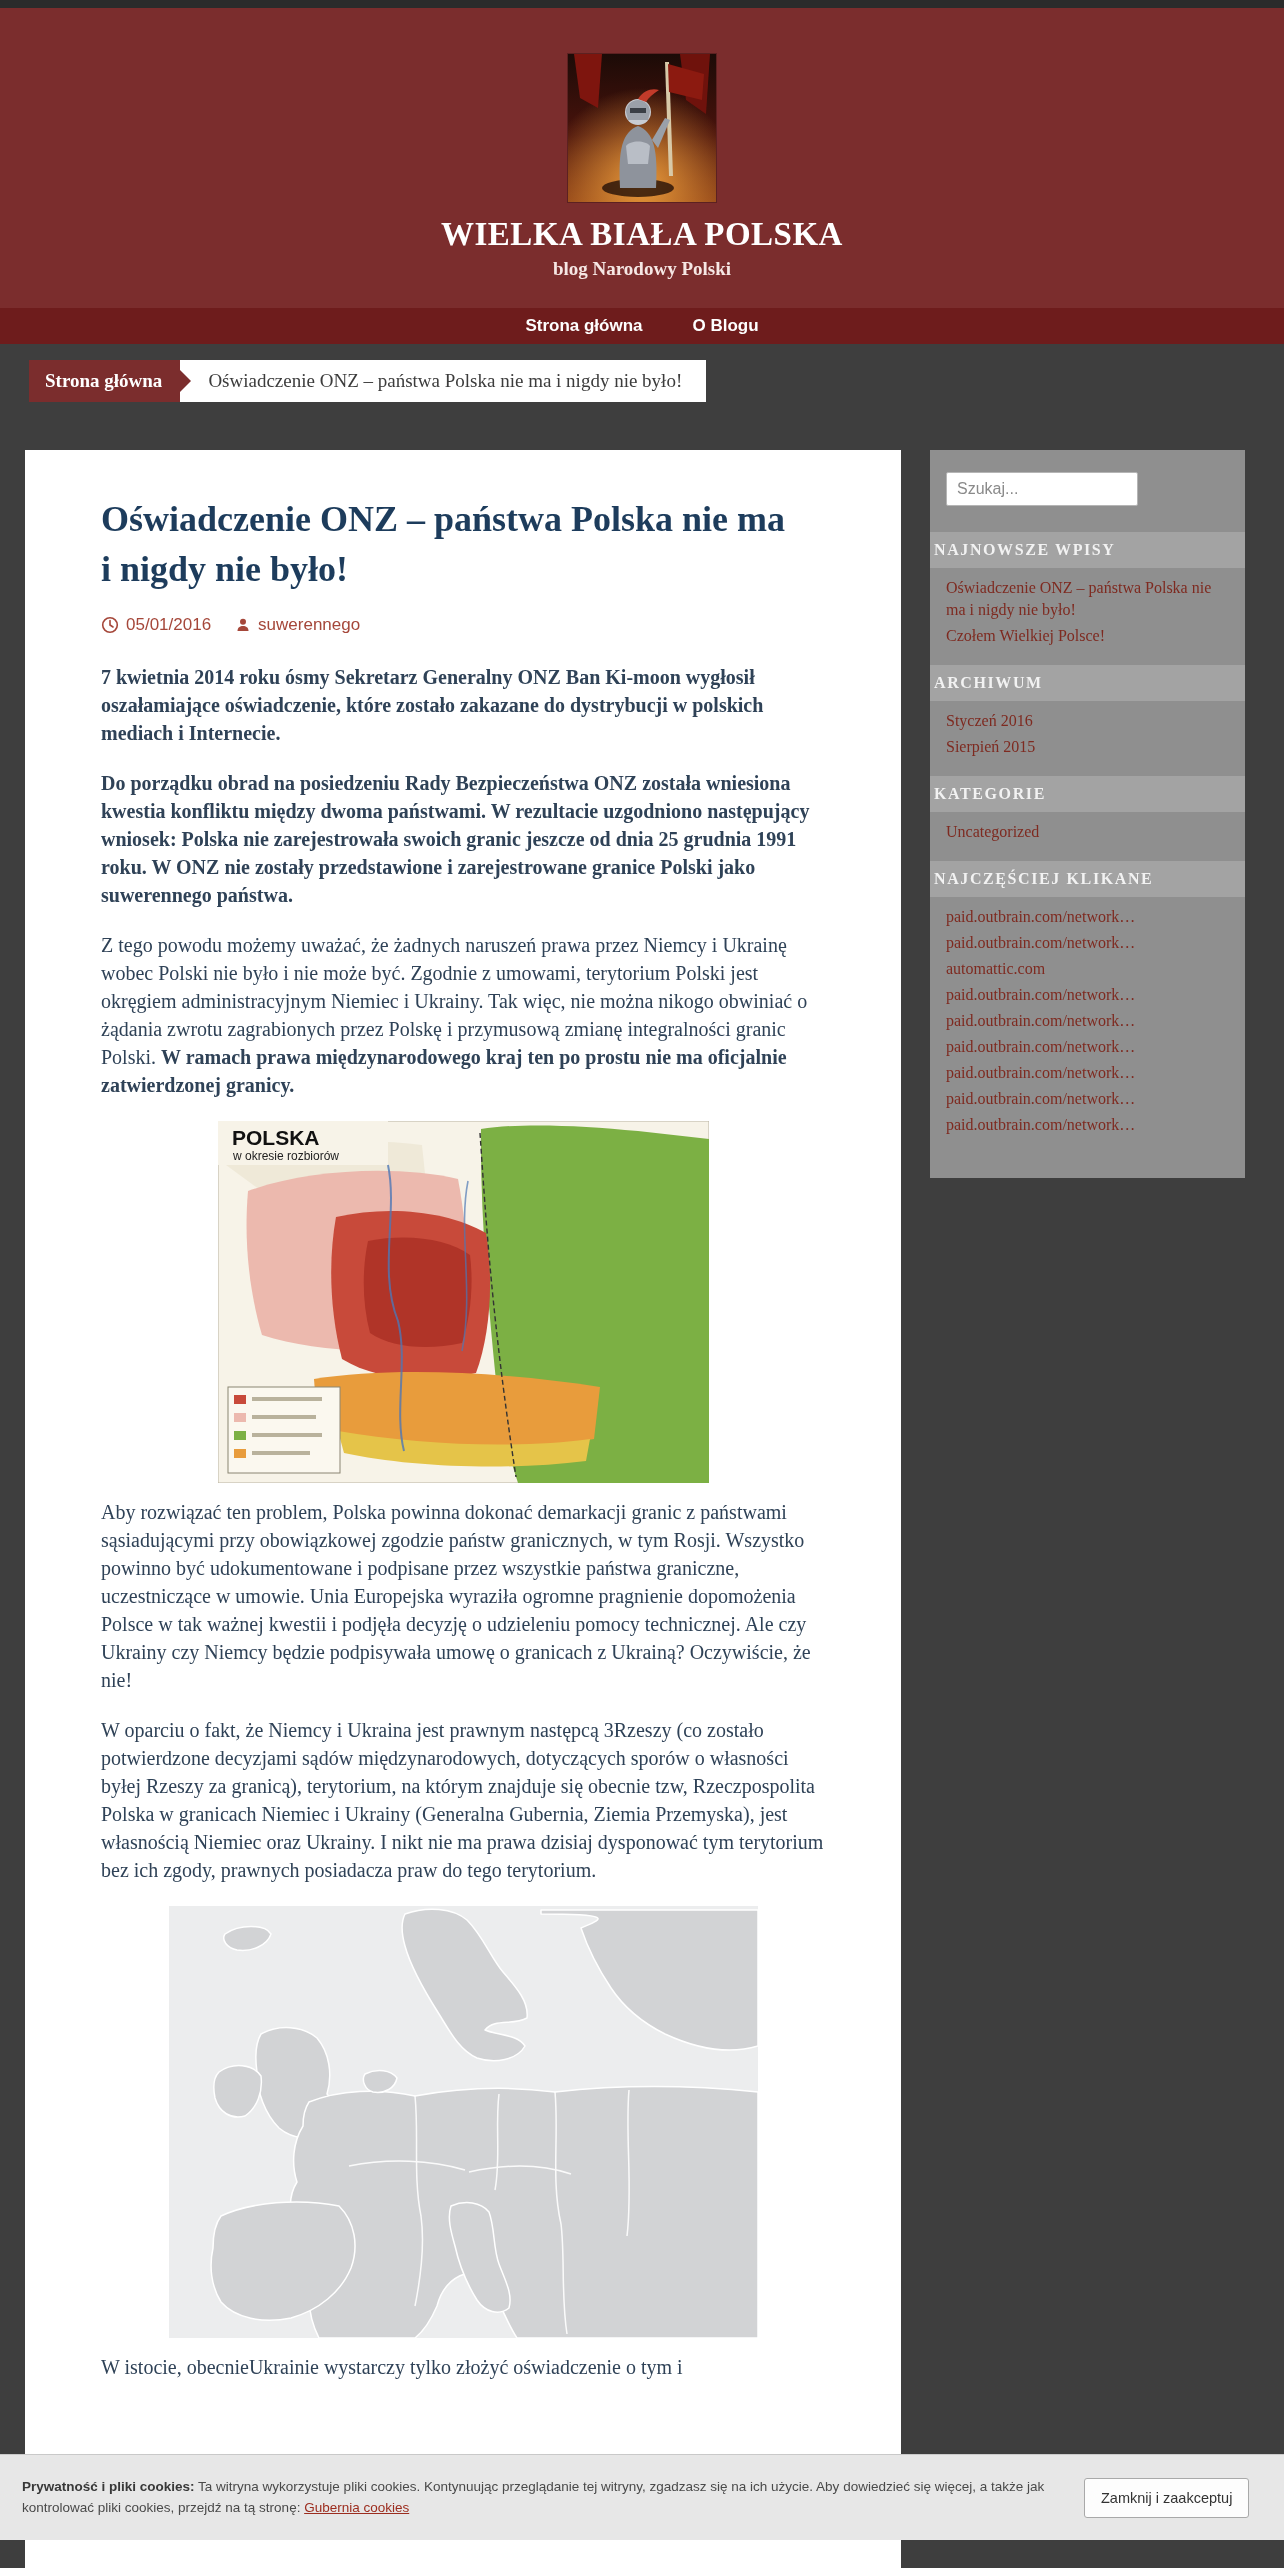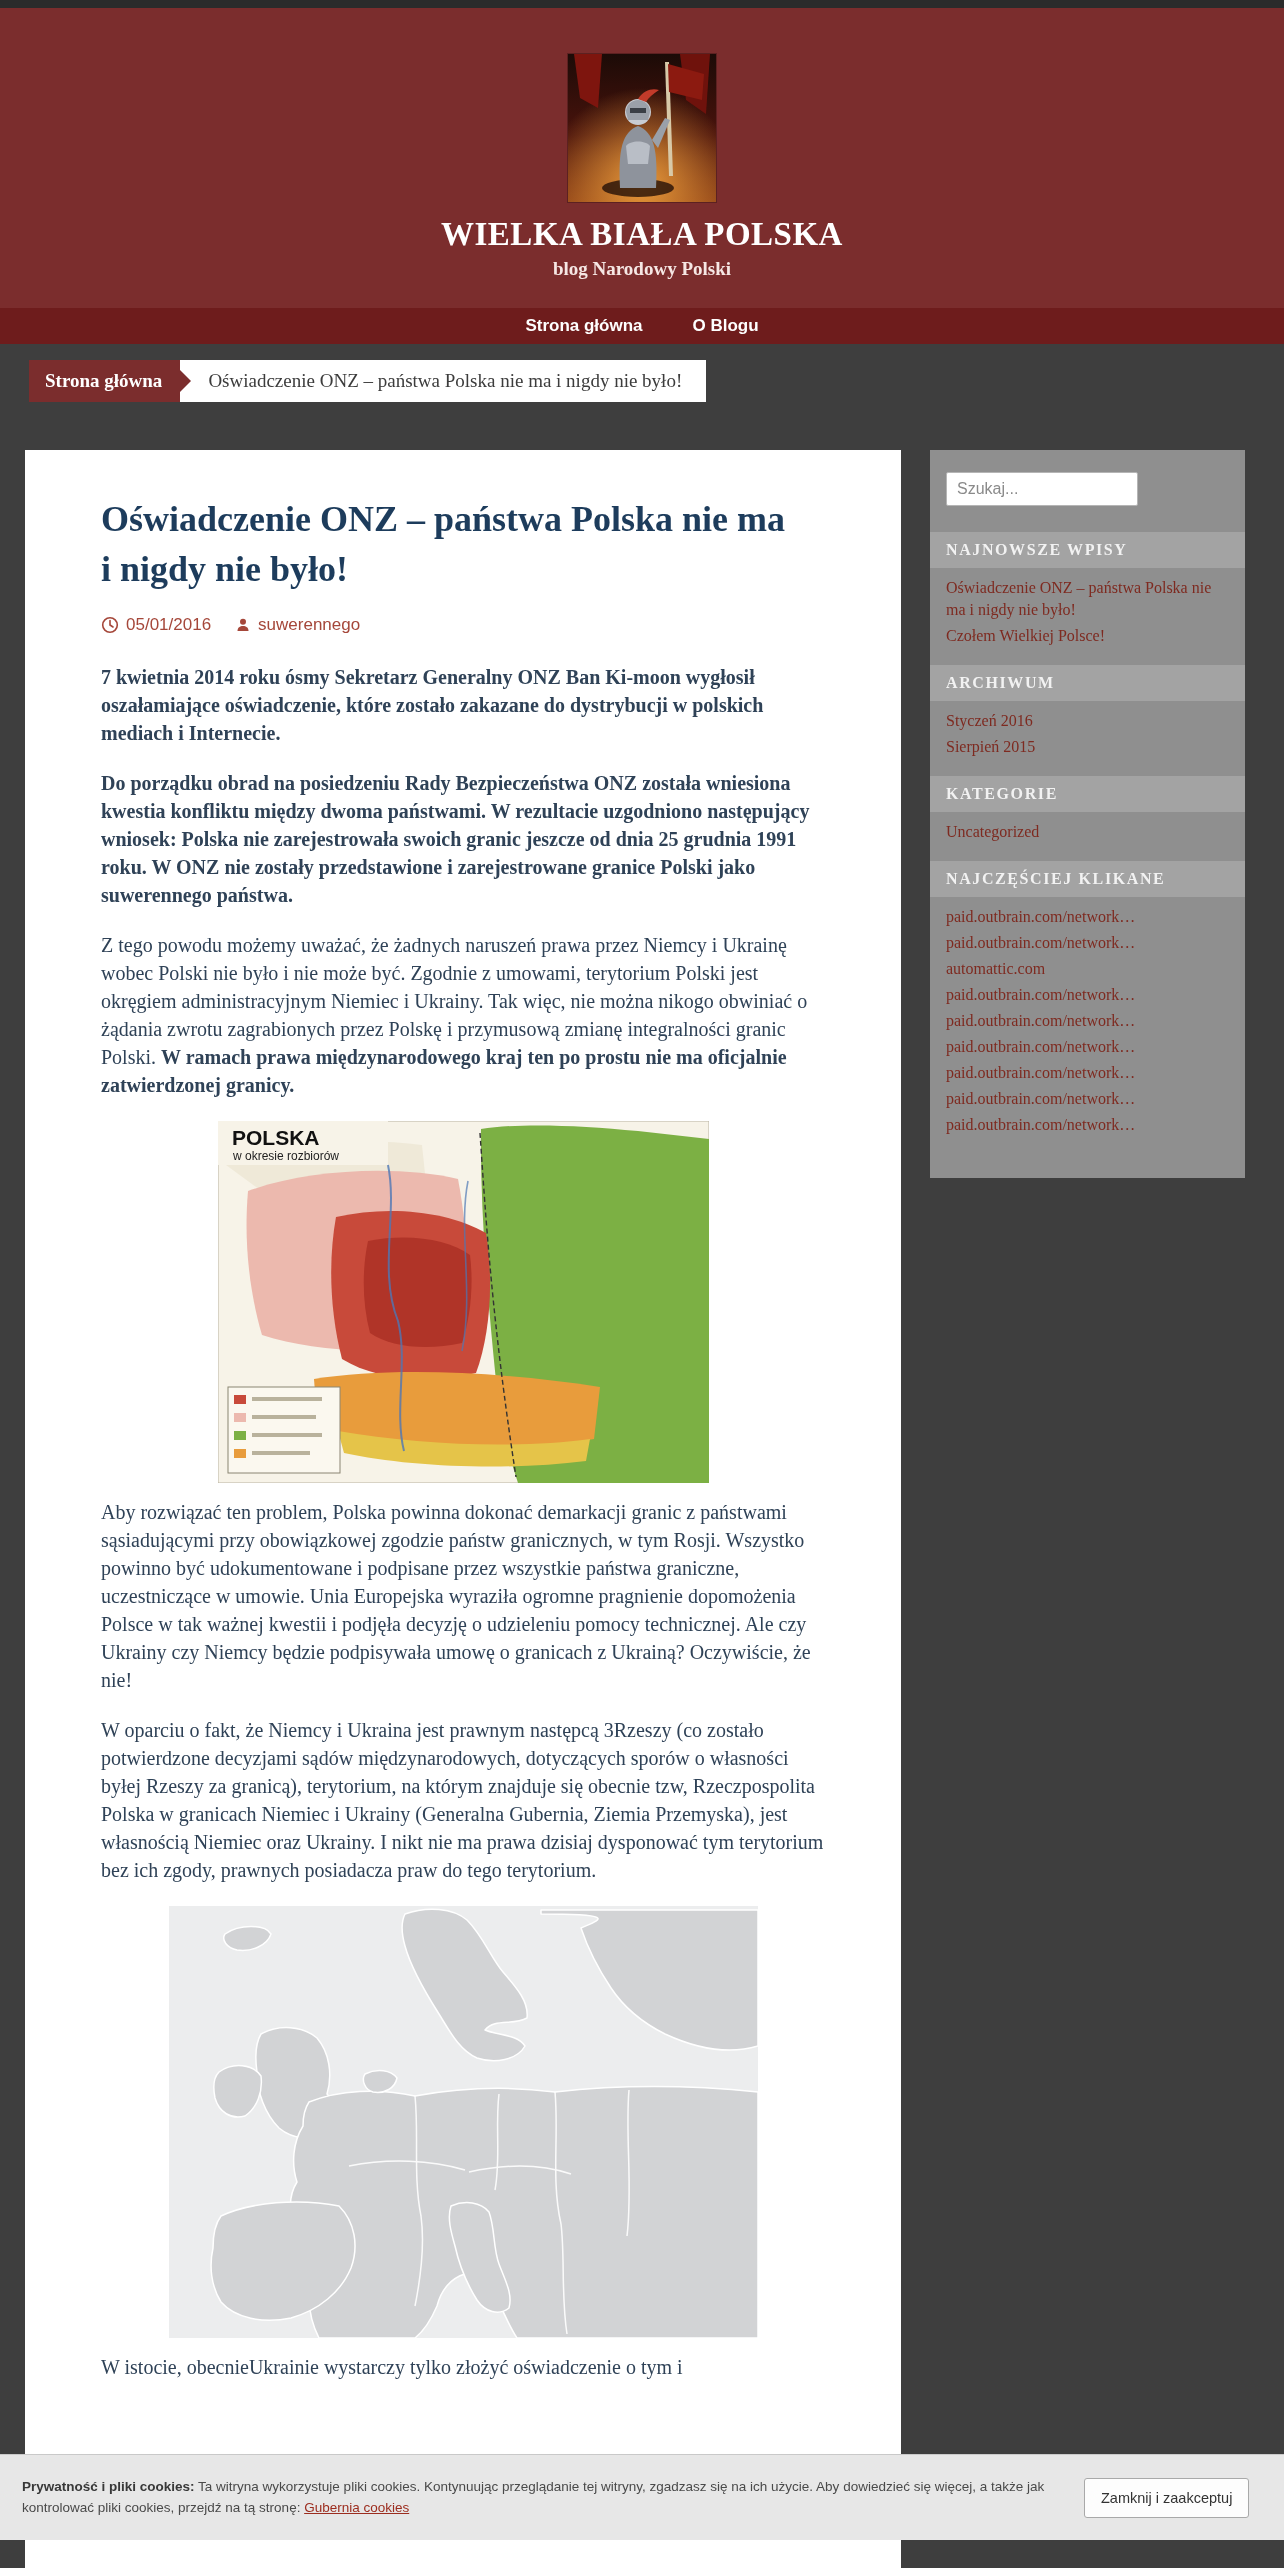--- a/index.html
+++ b/index.html
@@ -34,21 +34,21 @@
 
   .post-body p { color:#2f4257; font-size:20px; line-height:28px; margin-bottom:22px; }
   .post-body strong { font-weight:700; }
   .post-figure { display:block; width:max-content; margin:12px auto 15px auto; }
   .post-figure svg { display:block; }
 
   
   .sidebar { width:315px; background:#8f8f8f; padding:18px 0 24px 0; }
   .search { display:block; margin:4px 0 26px 16px; width:192px; height:34px; background:#ffffff; border:1px solid #b5b5b5; border-radius:2px; padding:0 10px; font-size:16px; font-family:"Liberation Sans", sans-serif; color:#333; }
   .search::placeholder { color:#8a8a8a; }
-  .widget-title { background:rgba(255,255,255,.18); color:#f2f2f2; font-size:16px; font-weight:700; letter-spacing:1.6px; padding:9px 16px; margin-bottom:9px; font-family:"Liberation Serif", serif; }
+  .widget-title { background:rgba(255,255,255,.18); color:#f2f2f2; font-size:16px; font-weight:700; letter-spacing:1.6px; padding:9px 4px; margin-bottom:9px; font-family:"Liberation Serif", serif; }
   .widget-list { padding:0 16px; margin-bottom:18px; }
   .side-link { display:block; color:#7e2a20; font-size:16px; line-height:22px; margin-bottom:4px; text-decoration:none; cursor:pointer; }
 
   
   .cookie-bar { position:absolute; left:0; top:2446px; width:1284px; height:86px; background:#e7e7e7; border-top:1px solid #c9c9c9; display:flex; align-items:center; padding:0 22px; gap:22px; z-index:10; font-family:"Liberation Sans", sans-serif; }
   .cookie-text { flex:1; max-width:1040px; font-size:13.5px; line-height:1.55; color:#4a4a4a; }
   .cookie-text strong { color:#383838; }
   .cookie-link { color:#9c2d1f; text-decoration:underline; cursor:pointer; }
   .cookie-btn { background:#fdfdfd; border:1px solid #a9a9a9; border-radius:3px; padding:11px 16px; font-size:14.5px; color:#333; cursor:pointer; white-space:nowrap; font-family:"Liberation Sans", sans-serif; }
 </style>

